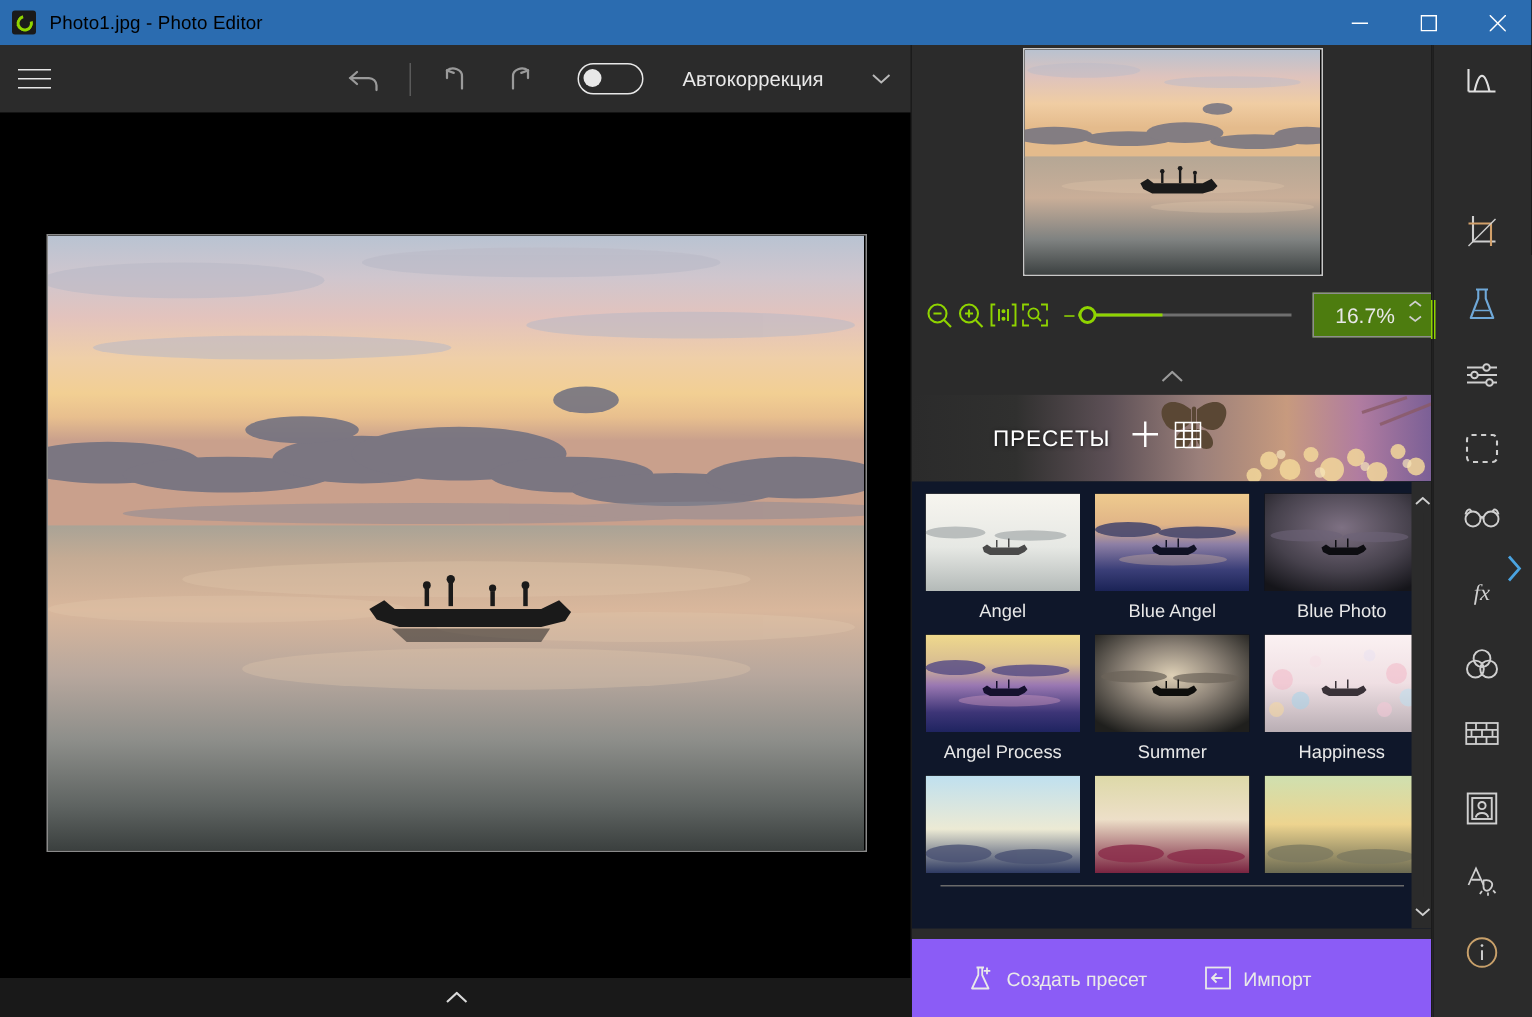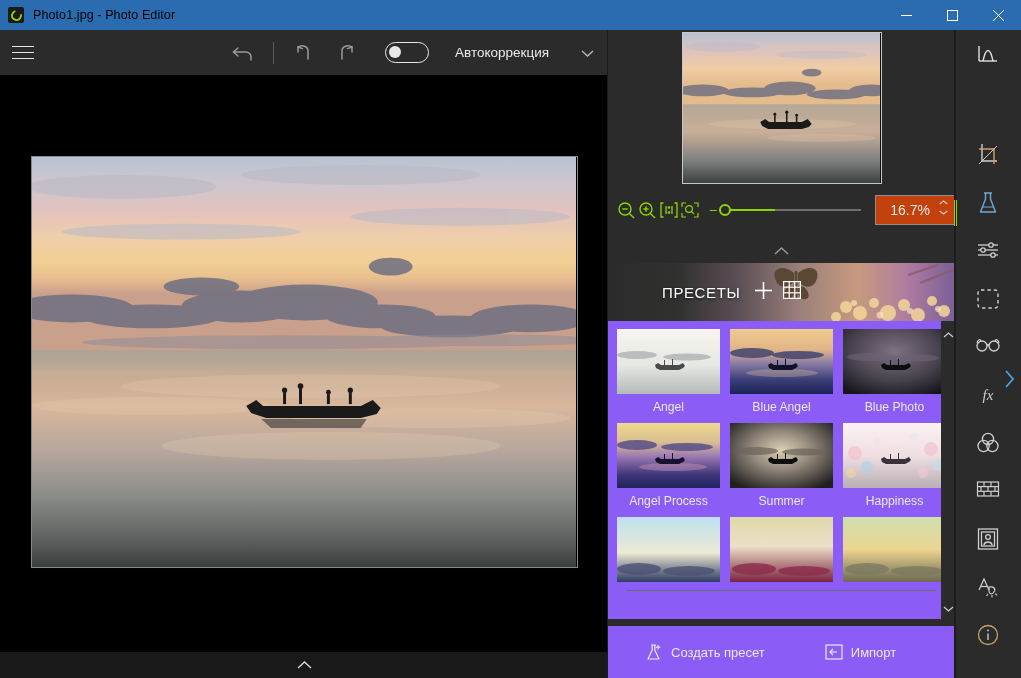--- a/index.html
+++ b/index.html
@@ -94,21 +94,21 @@
     position:relative; width: 142px; height: 14px; display:flex; align-items:center;
   }
   .sl-track { position:absolute; left:0; right:0; top:6px; height:2px; background:#6f6f6f; }
   .sl-fill  { position:absolute; left:0; width:56px; top:6px; height:2px; background:#8fd400; }
   .sl-knob  {
     position:absolute; left:0px; top:1px; width:12px; height:12px; border-radius:50%;
     border:2.5px solid #8fd400; background:#2b2b2b;
   }
   .zoomnum {
     margin-left: 14px; width: 88px; height: 30px; border:1.4px solid #8e8e8e;
-    background:#c2410c; display:flex; align-items:center; color:#e8e8e8; font-size:14px;
+    background:#4d7c0f; display:flex; align-items:center; color:#e8e8e8; font-size:14px;
     position: relative;
   }
   .zoomnum .val { flex:1; text-align:center; padding-right: 10px;}
   .spin { position:absolute; right:6px; top:4px; display:flex; flex-direction:column; gap:5px; color:#cfcfcf; }
   .collapse-row {
     width:347px; height:25px; display:flex; align-items:center; justify-content:center;
   }
 
   
   .presets-banner {
@@ -125,21 +125,21 @@
 
   
   .cat-row {
     width:347px; height:28px; background:#3b3b3b; display:flex; align-items:center;
     position:relative;
   }
   .cat-tri { margin-left:12px; }
   .cat-name { position:absolute; left:0; right:0; text-align:center; color:#e9e9e9; font-size:12.5px; }
 
   
-  .presets-body { position:relative; width:347px; height:298px; background:#8b5cf6; overflow:hidden; }
+  .presets-body { position:relative; width:347px; height:298px; background:#0f172a; overflow:hidden; }
   .pg { padding: 8px 0 0 9px; display:flex; flex-wrap:wrap; gap: 9px 10px; width:340px; }
   .pcell { width: 103px; }
   .pthumb { width:103px; height:65px; position:relative; overflow:hidden; background:#111; }
   .plabel { text-align:center; color:#e9e9e9; font-size:12.2px; margin-top:6px; }
 
   
   .scrollcol {
     position:absolute; right:0; top:0; width:14px; height:298px; background:#2b2b2b;
     display:flex; flex-direction:column; align-items:center; justify-content:space-between;
     padding: 3px 0;
@@ -147,21 +147,21 @@
   .sc-up, .sc-dn { color:#cfcfcf; }
   .sc-track { flex:1; width:1px; background:#2b2b2b; }
 
   .presets-divider { width:309px; height:1px; background:#6a6a6a; margin:8px auto 0; }
 
   .preset-actions {
     position:absolute; left:0; bottom:0; width:347px; height:52px; background:#8b5cf6;
     display:flex; align-items:center; padding-left:36px;
   }
   .pa-item { display:flex; align-items:center; color:#e9e9e9; font-size:13px; }
-  .pa-item + .pa-item { margin-left: 60px; }
+  .pa-item + .pa-item { margin-left: 38px; }
   .pa-ic { margin-right:8px; display:flex; }
 
   
   .rail {
     position:absolute; left:955px; top:30px; width:66px; height:648px; background:#2b2b2b;
   }
   .rail-btn {
     position:relative; width:52px; height:44px; margin: 0 auto;
     display:flex; align-items:flex-start; justify-content:center;
   }

